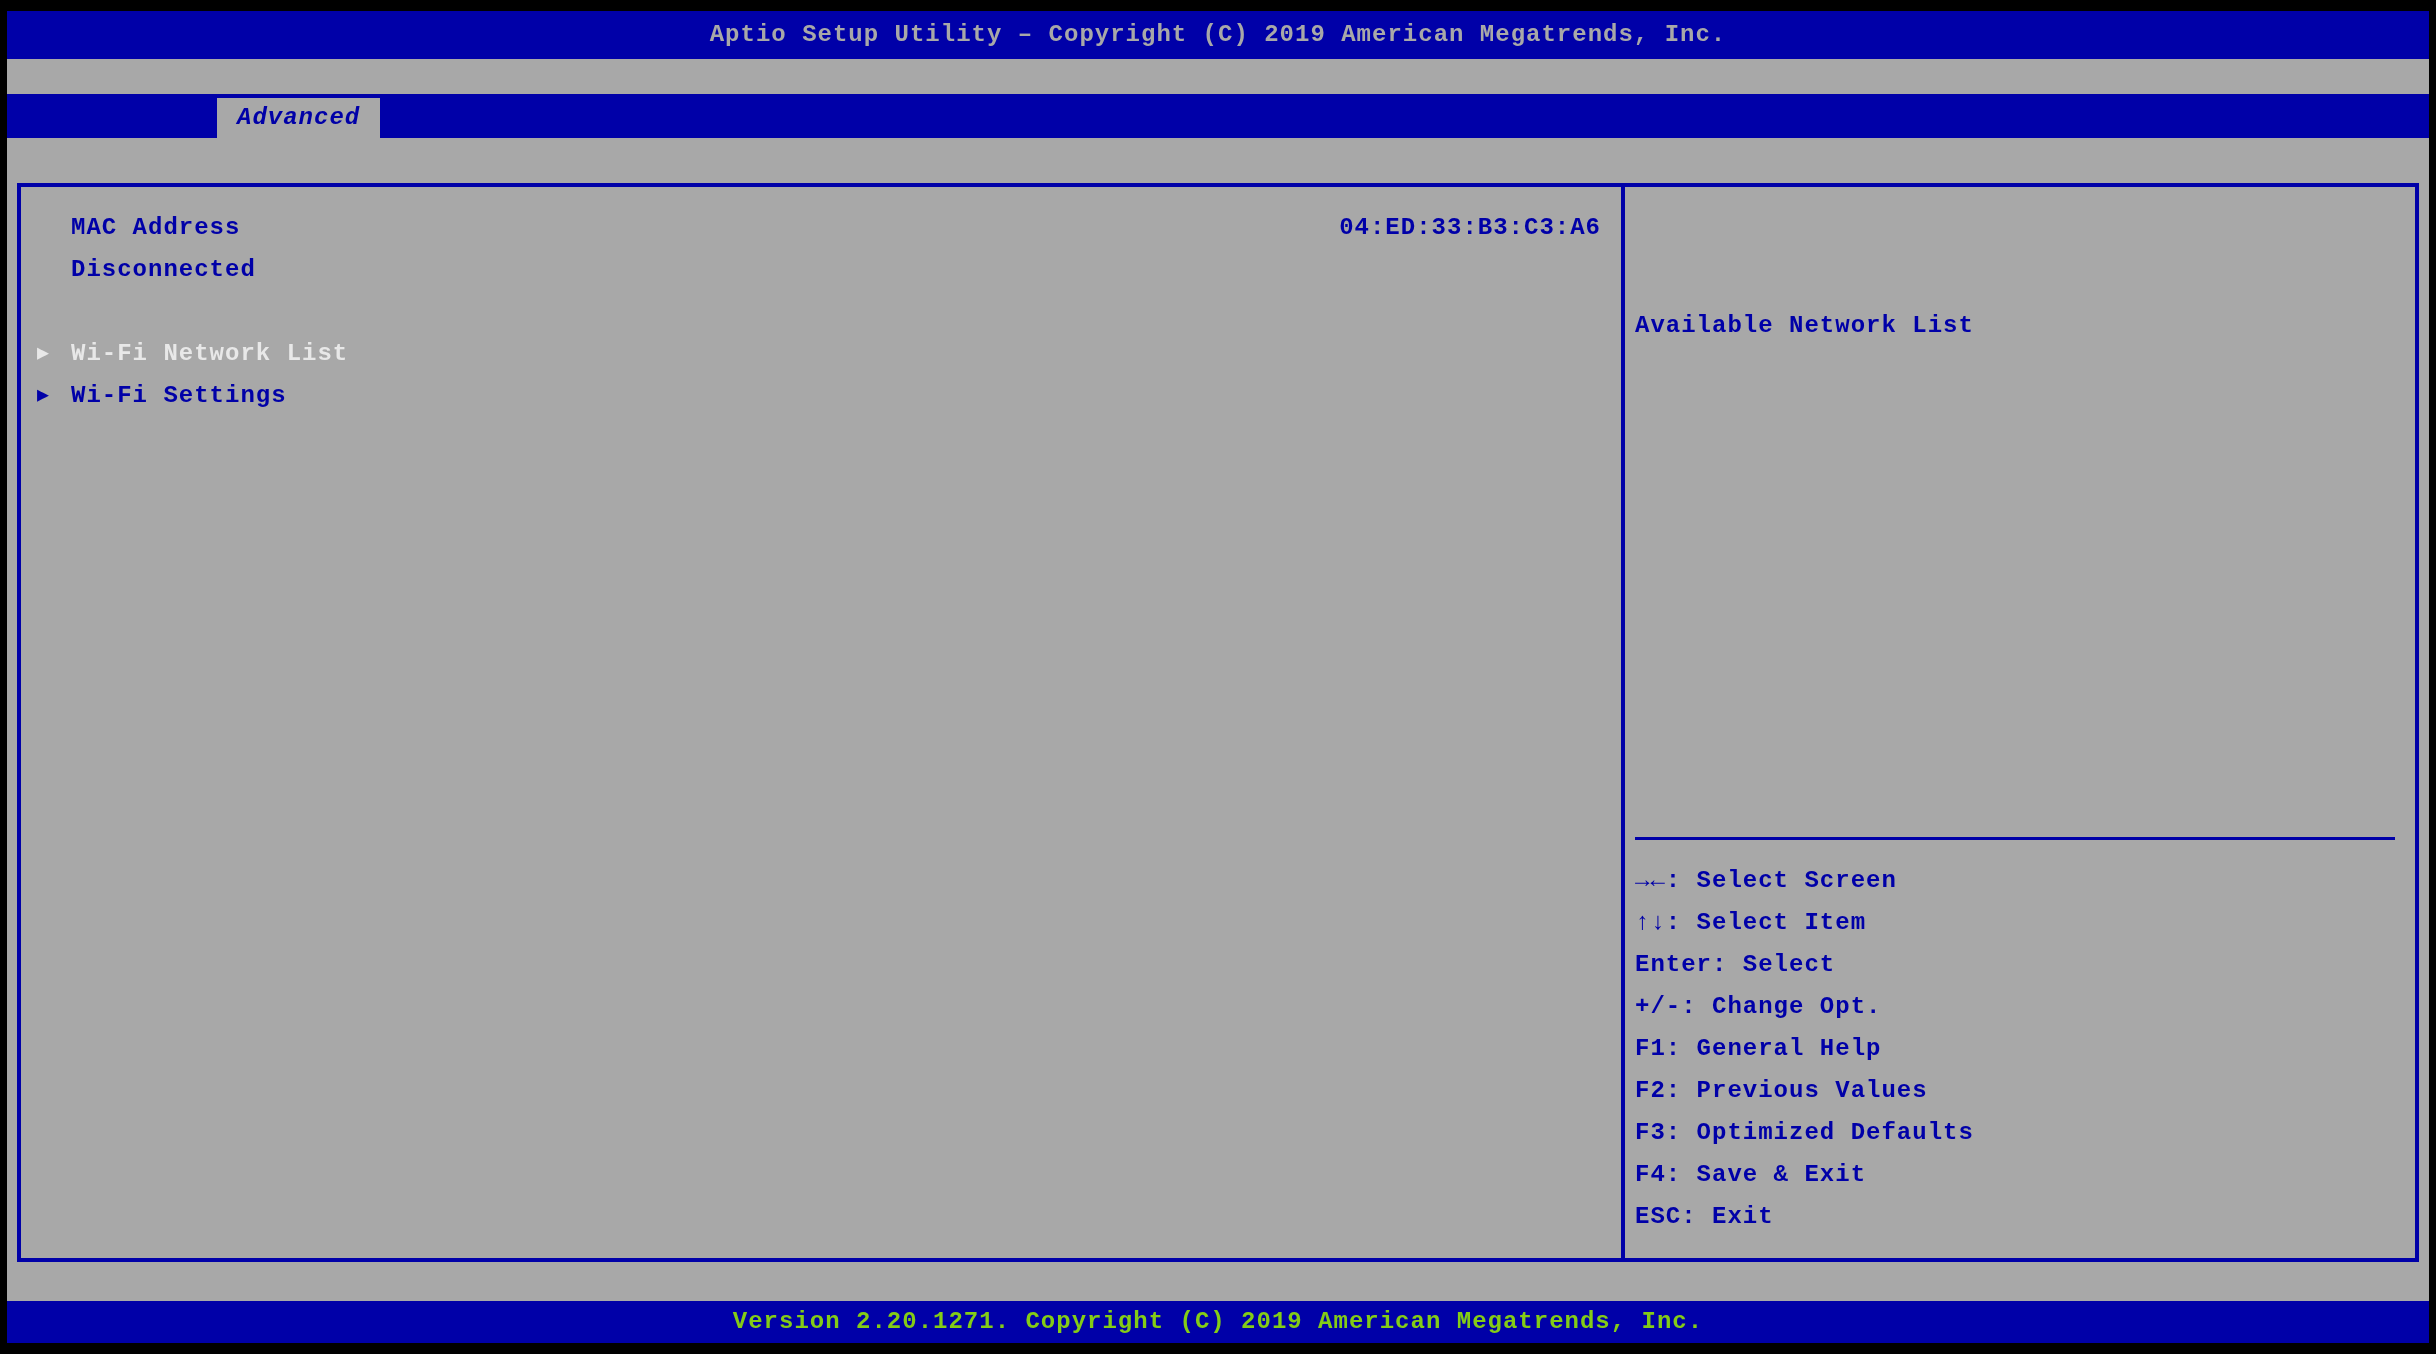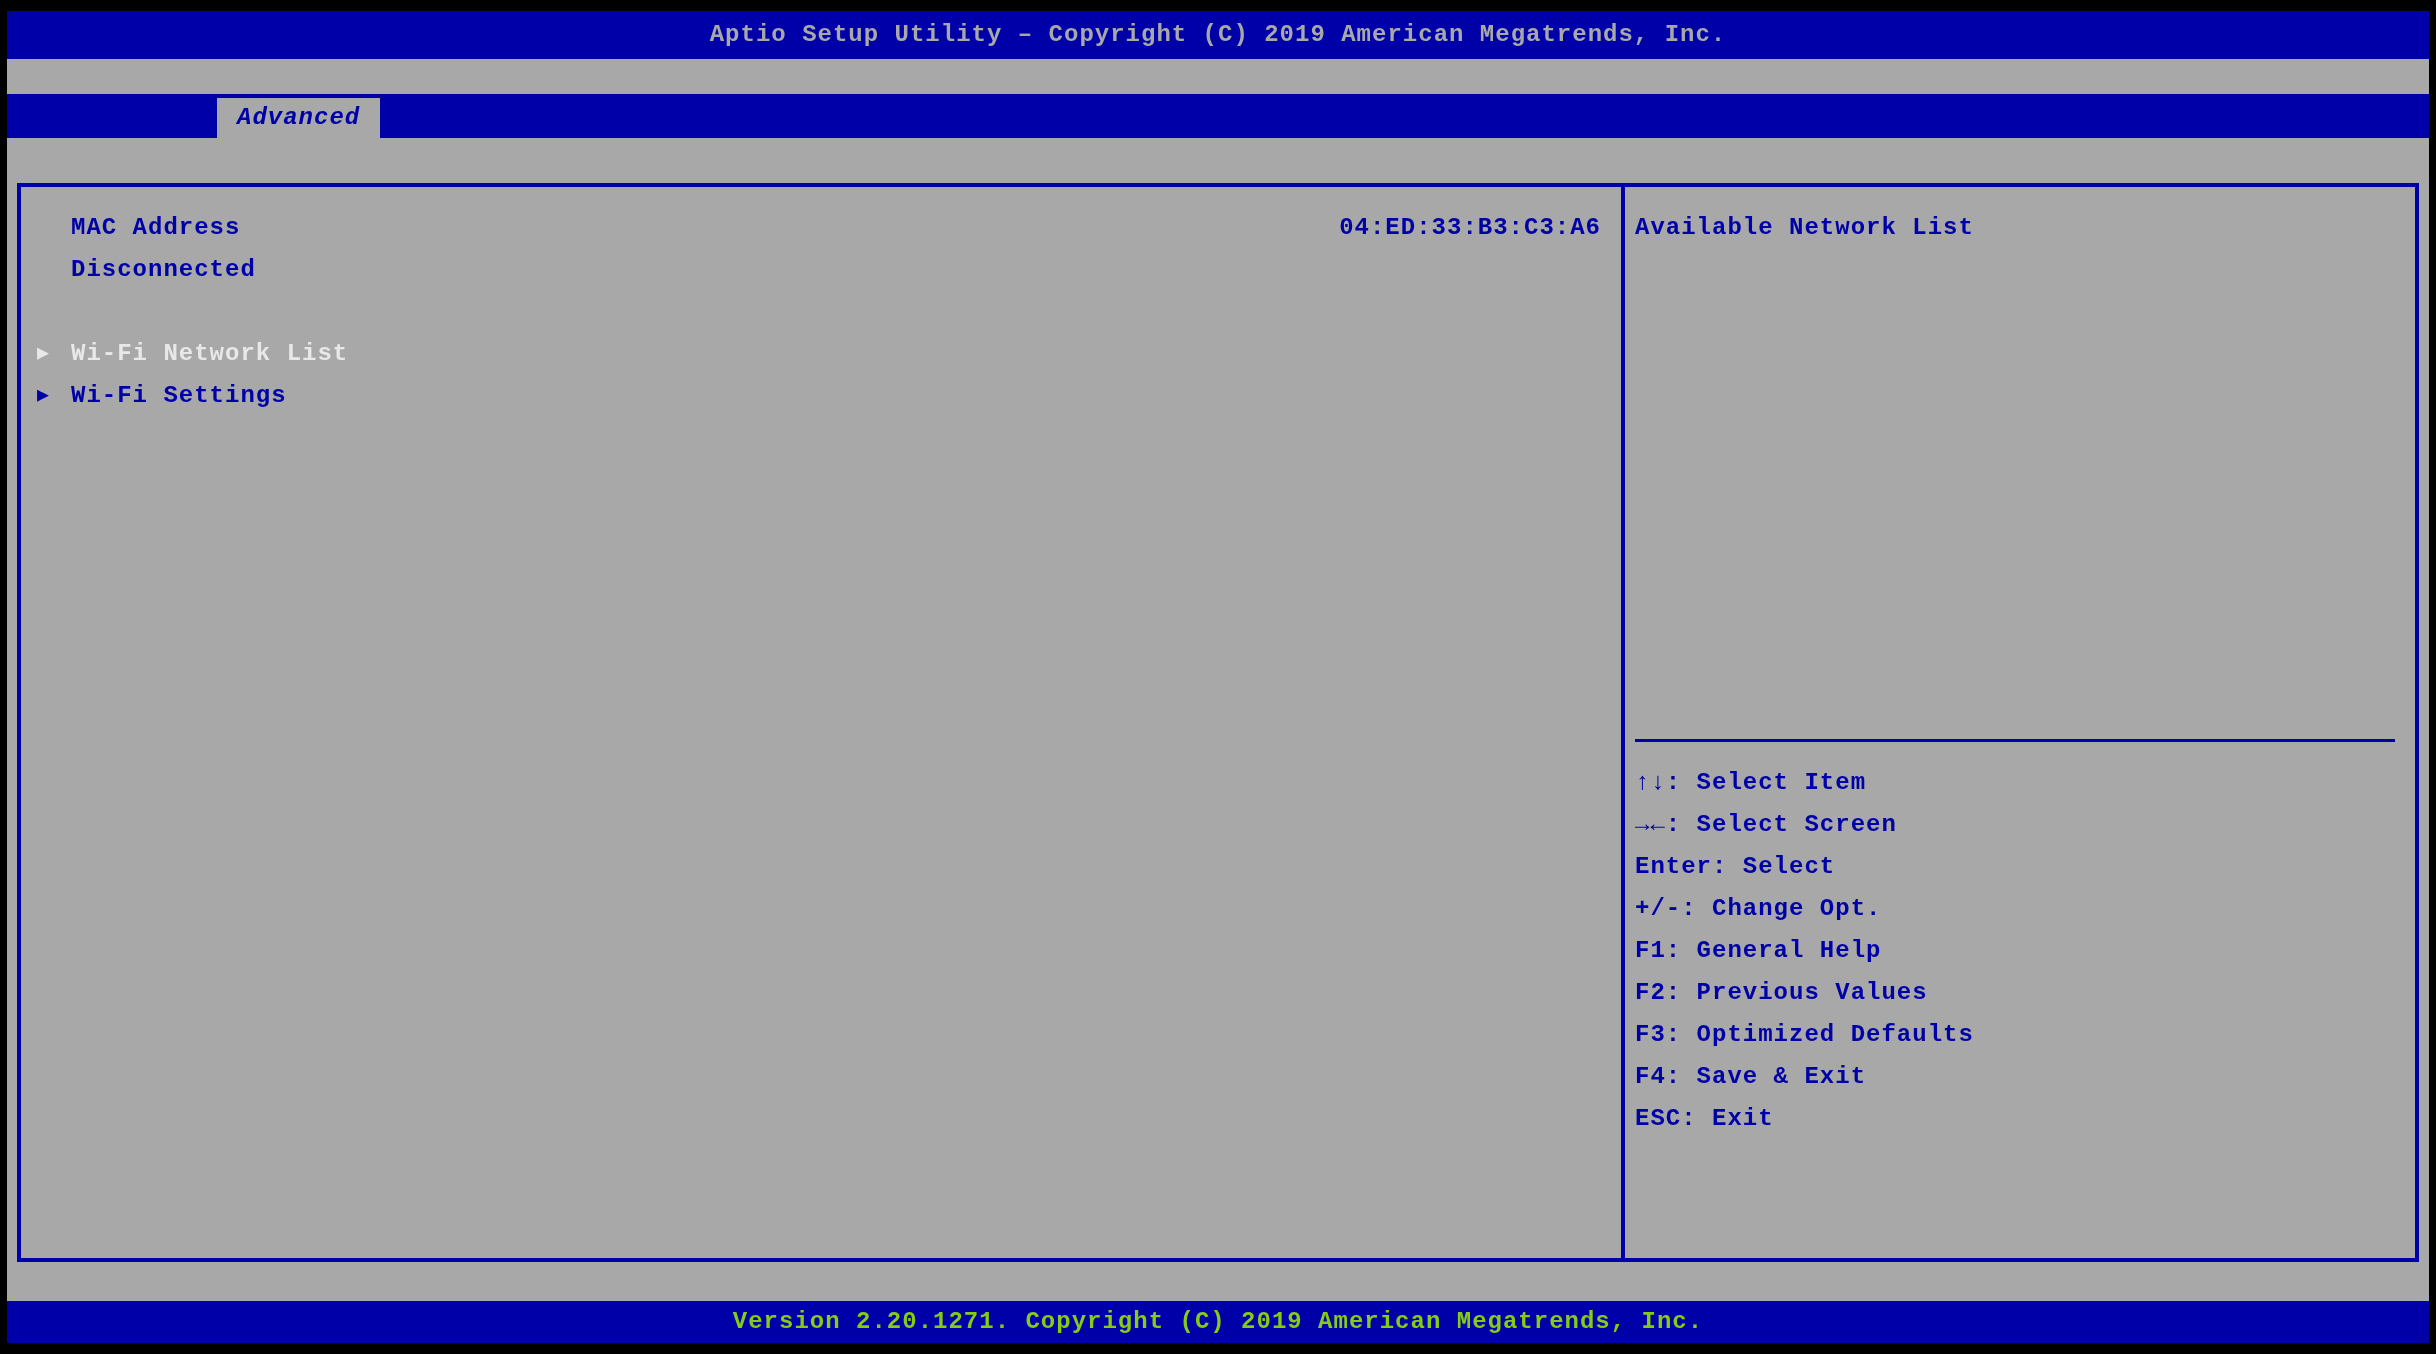--- a/index.html
+++ b/index.html
@@ -65,20 +65,21 @@
     border-right: 4px solid #0000a8;
     padding: 20px 20px 20px 10px;
     color: #0000a8;
   }
   .right-panel {
     width: 790px;
     padding: 20px 20px 20px 10px;
     color: #0000a8;
     display: flex;
     flex-direction: column;
+    justify-content: flex-end;
   }
   .info-row {
     display: flex;
     letter-spacing: 1px;
     line-height: 42px;
     padding-left: 40px;
   }
   .info-label {
     width: 860px;
   }
@@ -166,22 +167,22 @@
         <div class="menu-item">
           <span class="menu-arrow">▶</span>
           <span class="menu-label">Wi-Fi Settings</span>
         </div>
       </div>
 
       <div class="right-panel">
         <div class="help-title">Available Network List</div>
         <div class="help-spacer"></div>
         <hr class="help-divider">
+        <div class="key-hint">→←: Select Screen</div>
         <div class="key-hint">↑↓: Select Item</div>
-        <div class="key-hint">→←: Select Screen</div>
         <div class="key-hint">Enter: Select</div>
         <div class="key-hint">+/-: Change Opt.</div>
         <div class="key-hint">F1: General Help</div>
         <div class="key-hint">F2: Previous Values</div>
         <div class="key-hint">F3: Optimized Defaults</div>
         <div class="key-hint">F4: Save &amp; Exit</div>
         <div class="key-hint">ESC: Exit</div>
       </div>
 
     </div>

